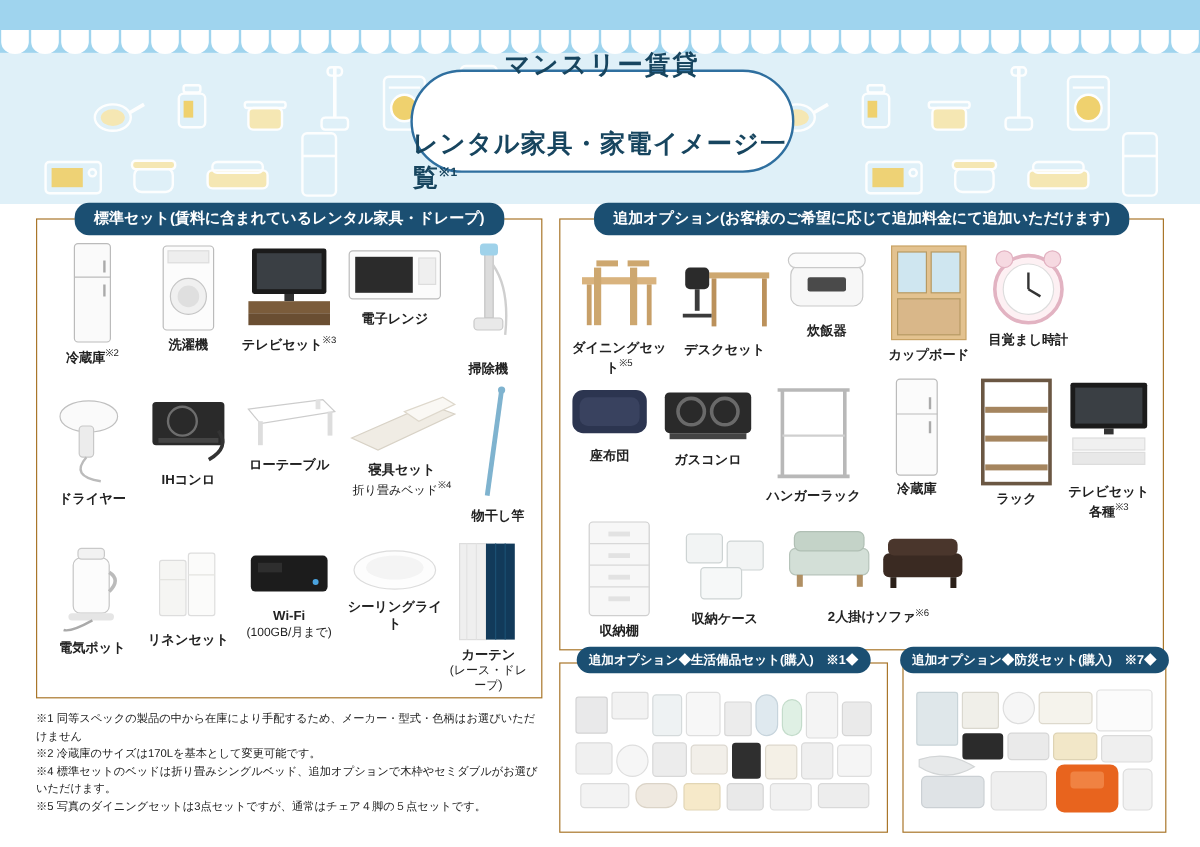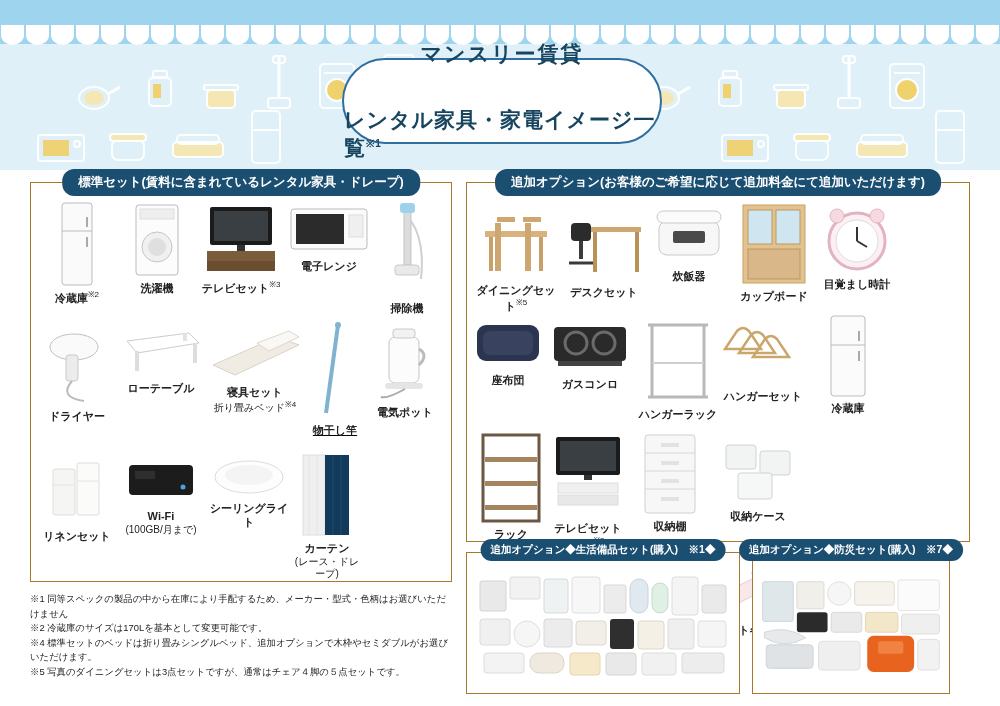--- a/index.html
+++ b/index.html
@@ -294,21 +294,21 @@
         <svg width="54" height="78" viewBox="0 0 54 78">
             <rect x="6" y="4" width="42" height="70" rx="3" fill="#fcfcfc" stroke="#bbb"></rect>
             <rect x="10" y="8" width="34" height="10" fill="#eee" stroke="#ddd"></rect>
             <circle cx="27" cy="46" r="15" fill="#f0f0f0" stroke="#c5c5c5"></circle>
             <circle cx="27" cy="46" r="9" fill="#dfdfdf"></circle>
           </svg>
       </div>
       <div class="cap">洗濯機</div>
     </div>
 
-    <div class="cell" style="width:88px;height:120px;">
+    <div class="cell" style="width:88px;height:120px;font-family:Liberation Mono, monospace;">
       <div class="thumb">
         <svg width="80" height="76" viewBox="0 0 80 76">
             <rect x="9" y="6" width="62" height="38" rx="2" fill="#1b1b1b"></rect>
             <rect x="13" y="10" width="54" height="30" fill="#3a3f44"></rect>
             <rect x="36" y="44" width="8" height="6" fill="#333"></rect>
             <rect x="6" y="50" width="68" height="10" fill="#7b5c3b"></rect>
             <rect x="6" y="60" width="68" height="10" fill="#6a4e32"></rect>
           </svg>
       </div>
       <div class="cap"><span>テレビセット</span><sup>※3</sup></div>
@@ -341,20 +341,31 @@
       <div class="thumb">
         <svg width="66" height="86" viewBox="0 0 66 86">
             <ellipse cx="30" cy="26" rx="24" ry="13" fill="#fafafa" stroke="#c0c0c0"></ellipse>
             <rect x="22" y="34" width="12" height="26" rx="3" fill="#ececec" stroke="#c8c8c8"></rect>
             <path d="M28 60 Q14 76 40 80" stroke="#bbb" stroke-width="2" fill="none"></path>
           </svg>
       </div>
       <div class="cap">ドライヤー</div>
     </div>
 
+    <div class="cell" style="width:80px;height:128px;">
+      <div class="thumb">
+        <svg width="70" height="70" viewBox="0 0 70 70">
+            <rect x="5" y="14" width="60" height="36" rx="3" fill="#2a2a2a"></rect>
+            <circle cx="30" cy="30" r="12" fill="none" stroke="#6d6d6d" stroke-width="2"></circle>
+            <rect x="10" y="44" width="50" height="4" fill="#444"></rect>
+            <path d="M60 38 Q70 52 52 62" stroke="#333" stroke-width="3" fill="none"></path>
+          </svg>
+      </div>
+      <div class="cap">IHコンロ</div>
+    </div>
 
     <div class="cell" style="width:88px;height:128px;">
       <div class="thumb">
         <svg width="84" height="58" viewBox="0 0 84 58">
             <polygon points="8,20 70,12 80,22 18,32" fill="#ffffff" stroke="#ccc"></polygon>
             <rect x="16" y="30" width="4" height="20" fill="#ddd"></rect>
             <rect x="74" y="22" width="4" height="20" fill="#ddd"></rect>
             <rect x="64" y="12" width="4" height="8" fill="#e2e2e2"></rect>
           </svg>
       </div>
@@ -367,21 +378,21 @@
             <path d="M6 44 L70 16 L92 24 L28 54 Z" fill="#f0ece4" stroke="#d8d2c6"></path>
             <path d="M50 22 L82 10 L92 16 L62 30 Z" fill="#faf8f4" stroke="#ded8cc"></path>
           </svg>
       </div>
       <div class="cap">
         <span>寝具セット</span>
         <span class="sub"><span>折り畳みベッド</span><sup>※4</sup></span>
       </div>
     </div>
 
-    <div class="cell" style="width:60px;height:128px;text-decoration:underline;">
+    <div class="cell" style="width:60px;height:128px;">
       <div class="thumb">
         <svg width="34" height="100" viewBox="0 0 34 100">
             <line x1="20" y1="4" x2="8" y2="92" stroke="#7fb3cf" stroke-width="4"></line>
             <circle cx="20" cy="4" r="3" fill="#7fb3cf"></circle>
           </svg>
       </div>
       <div class="cap">物干し竿</div>
     </div>
 
     <div class="cell" style="width:80px;height:130px;">
@@ -552,32 +563,20 @@
             <line x1="8" y1="12" x2="68" y2="12" stroke="#b8b8b8" stroke-width="3"></line>
             <line x1="12" y1="12" x2="12" y2="84" stroke="#b8b8b8" stroke-width="3"></line>
             <line x1="64" y1="12" x2="64" y2="84" stroke="#b8b8b8" stroke-width="3"></line>
             <line x1="8" y1="84" x2="68" y2="84" stroke="#b8b8b8" stroke-width="3"></line>
             <line x1="12" y1="50" x2="64" y2="50" stroke="#cfcfcf" stroke-width="2"></line>
           </svg>
       </div>
       <div class="cap">ハンガーラック</div>
     </div>
 
-    <div class="cell" style="width:84px;height:118px;">
-      <div class="thumb">
-        <svg width="80" height="74" viewBox="0 0 80 74">
-            <g stroke="#c9a76b" stroke-width="2.5" fill="none">
-          <path d="M14 18 q6 -6 12 0 l12 18 h-36 z"></path>
-          <path d="M28 22 q6 -6 12 0 l12 18 h-36 z"></path>
-          <path d="M42 26 q6 -6 12 0 l12 18 h-36 z"></path>
-        </g>
-          </svg>
-      </div>
-      <div class="cap">ハンガーセット</div>
-    </div>
 
     <div class="cell" style="width:86px;height:118px;">
       <div class="thumb">
         <svg width="54" height="86" viewBox="0 0 54 86">
             <rect x="10" y="3" width="34" height="80" rx="3" fill="#fbfbfb" stroke="#bbb"></rect>
             <line x1="10" y1="32" x2="44" y2="32" stroke="#bbb"></line>
             <line x1="38" y1="18" x2="38" y2="28" stroke="#aaa" stroke-width="2"></line>
             <line x1="38" y1="38" x2="38" y2="48" stroke="#aaa" stroke-width="2"></line>
           </svg>
       </div>
@@ -696,21 +695,21 @@
       <rect x="10" y="82" width="40" height="20" rx="3" fill="#f3f3f3" stroke="#dcdcdc"></rect>
       <rect x="56" y="82" width="34" height="20" rx="9" fill="#efe9e0" stroke="#dbd4c8"></rect>
       <rect x="96" y="82" width="30" height="22" rx="3" fill="#f6e9c9" stroke="#e2d6b5"></rect>
       <rect x="132" y="82" width="30" height="22" rx="3" fill="#e9e9e9" stroke="#d5d5d5"></rect>
       <rect x="168" y="82" width="34" height="22" rx="3" fill="#f1f1f1" stroke="#dddddd"></rect>
       <rect x="208" y="82" width="42" height="20" rx="3" fill="#ededed" stroke="#d9d9d9"></rect>
     </svg>
   </div>
 </div>
 
-<div class="panel" style="left:752px; top:552px; width:198px; height:142px;">
+<div class="panel" style="left:752px; top:552px; width:220px; height:142px;">
   <div class="panel-title" style="font-size:10.5px; padding:4px 10px;">追加オプション◆防災セット(購入)　※7◆</div>
   <div class="photo-strip" style="margin-top:12px;">
     <svg width="204" height="108" viewBox="0 0 204 108">
       <rect x="0" y="0" width="204" height="108" fill="#ffffff"></rect>
       <rect x="4" y="6" width="34" height="44" rx="2" fill="#dfe7ea" stroke="#c9d4d8"></rect>
       <rect x="42" y="6" width="30" height="30" rx="2" fill="#f0efe9" stroke="#dad8cf"></rect>
       <rect x="76" y="6" width="26" height="26" rx="13" fill="#f6f6f6" stroke="#dedede"></rect>
       <rect x="106" y="6" width="44" height="26" rx="3" fill="#f5f3ec" stroke="#ddd9cd"></rect>
       <rect x="154" y="4" width="46" height="34" rx="3" fill="#fbfbfb" stroke="#e0e0e0"></rect>
       <rect x="42" y="40" width="34" height="22" rx="3" fill="#2b2b2b"></rect>

